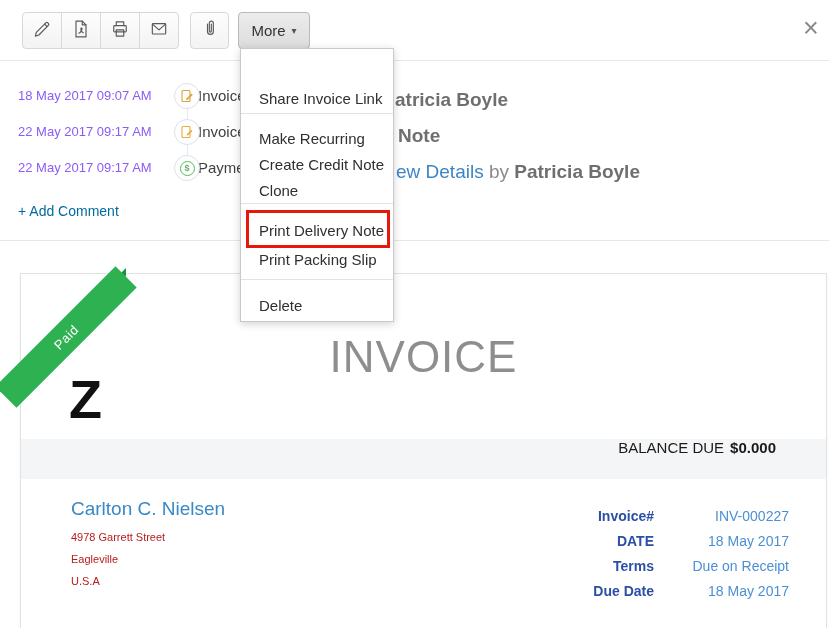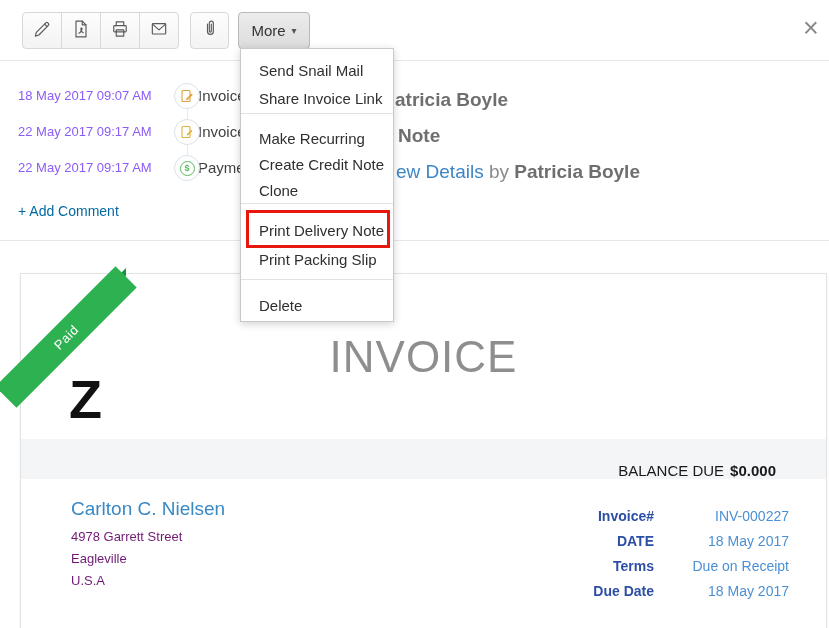--- a/index.html
+++ b/index.html
@@ -59,25 +59,25 @@
         transform:rotate(-45deg);display:flex;align-items:center;justify-content:center;
         color:#fff;font-size:13px;letter-spacing:.5px;}
   .fold-t{position:absolute;left:97px;top:-6px;width:0;height:0;
         border-left:8px solid transparent;border-bottom:8px solid #17953e;}
   .fold-l{position:absolute;left:-6px;top:97px;width:0;height:0;
         border-top:8px solid transparent;border-right:8px solid #17953e;}
   .inv-title{position:absolute;left:0;top:58px;width:100%;text-align:center;font-size:44px;
         color:#8e8e8e;font-weight:300;letter-spacing:1px;}
   .logo-z{position:absolute;left:48px;top:94px;font-size:54px;font-weight:bold;color:#111;}
   .balance-strip{position:absolute;left:0;top:165px;width:100%;height:40px;background:#f4f5f7;
-        display:flex;align-items:flex-end;justify-content:flex-end;padding-right:50px;
+        display:flex;align-items:flex-start;justify-content:flex-end;padding-right:50px;
         box-sizing:border-box;font-size:15px;color:#1a1a1a;}
   .balance-strip b{margin-left:6px;}
   .cust-name{position:absolute;left:50px;top:224px;font-size:19px;color:#3989c5;}
-  .cust-addr{position:absolute;left:50px;top:252px;font-size:13px;color:#701a75;line-height:22px;}
+  .cust-addr{position:absolute;left:50px;top:252px;font-size:11px;color:#b91c1c;line-height:22px;}
   .detail-grid{position:absolute;right:37px;top:230px;display:grid;
         grid-template-columns:auto 135px;font-size:14px;line-height:25px;}
   .detail-grid .dl{text-align:right;color:#2c4fa5;font-weight:bold;}
   .detail-grid .dv{text-align:right;color:#4b8fd4;}
 </style>
 </head>
 <body>
 
 <div class="page">
 
@@ -201,21 +201,20 @@
       <div class="dl">DATE</div>
       <div class="dv">18 May 2017</div>
       <div class="dl">Terms</div>
       <div class="dv">Due on Receipt</div>
       <div class="dl">Due Date</div>
       <div class="dv">18 May 2017</div>
     </div>
   </div>
 
   <div class="menu">
-    <div class="menu-item" style="top:8px">Send Snail Mail</div>
     <div class="menu-item" style="top:36px">Share Invoice Link</div>
     <div class="menu-div" style="top:64px"></div>
     <div class="menu-item" style="top:76px">Make Recurring</div>
     <div class="menu-item" style="top:102px">Create Credit Note</div>
     <div class="menu-item" style="top:128px">Clone</div>
     <div class="menu-div" style="top:154px"></div>
     <div class="menu-item" style="top:168px">Print Delivery Note</div>
     <div class="menu-item" style="top:197px">Print Packing Slip</div>
     <div class="menu-div" style="top:230px"></div>
     <div class="menu-item" style="top:243px">Delete</div>

